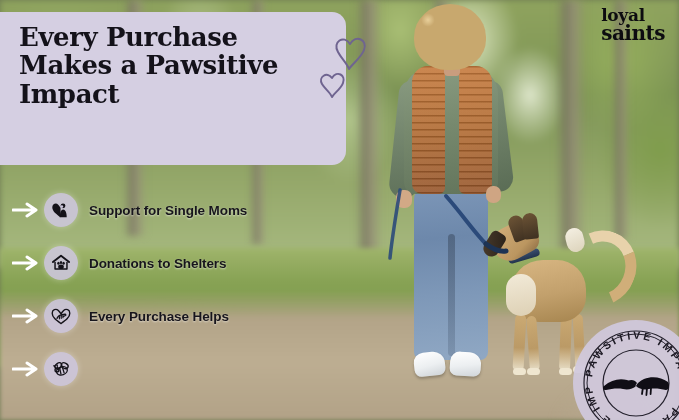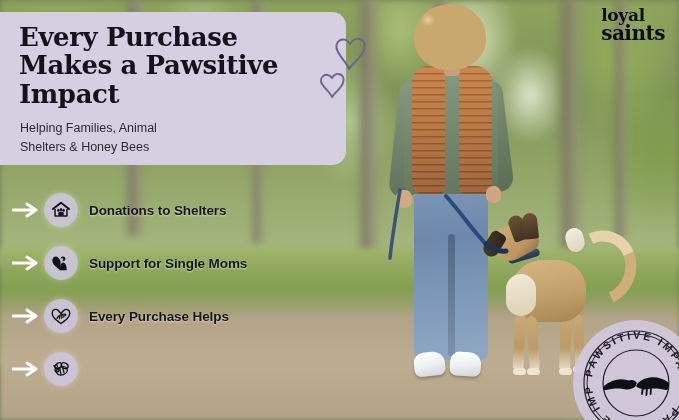--- a/index.html
+++ b/index.html
@@ -394,63 +394,61 @@
     <path d="M446 196 C 462 214, 474 232, 486 244" stroke="#2b4a7a" stroke-width="4" fill="none" stroke-linecap="round"></path>
     <path d="M486 244 C 494 250, 500 252, 506 251" stroke="#1d3354" stroke-width="5" fill="none" stroke-linecap="round"></path>
     <path d="M400 190 C 396 214, 392 238, 390 258" stroke="#2b4a7a" stroke-width="3.5" fill="none" stroke-linecap="round" opacity=".9"></path>
   </svg>
 
   <div class="panel">
     <div class="panel-inner">
       <h1 class="headline">Every Purchase
 Makes a Pawsitive
 Impact</h1>
-      <p class="subhead">Helping Families, Animal
-Shelters &amp; Honey Bees</p>
     </div>
   </div>
 
   <svg class="hearts" viewBox="0 0 64 86">
     <path d="M20 30 C 14 20, 26 12, 32 22 C 38 12, 50 18, 46 28 C 43 36, 34 42, 31 47 C 29 41, 23 36, 20 30 Z" fill="none" stroke="#6f6490" stroke-width="2" stroke-linecap="round" stroke-linejoin="round"></path>
     <path d="M4 62 C 0 55, 9 49, 14 56 C 19 48, 28 53, 25 61 C 23 67, 16 71, 14 75 C 12 70, 7 67, 4 62 Z" fill="none" stroke="#6f6490" stroke-width="2" stroke-linecap="round" stroke-linejoin="round"></path>
   </svg>
 
   <div class="benefits">
+
+    <div class="benefit">
+      <svg class="benefit-arrow" viewBox="0 0 30 20">
+        <path d="M1 10 H22 M15 4 L24 10 L15 16" stroke="#ffffff" stroke-width="3" fill="none" stroke-linecap="round" stroke-linejoin="round"></path>
+      </svg>
+      <div class="benefit-icon">
+        <svg viewBox="0 0 24 24" width="22" height="22">
+          <path d="M11.5 20 C 7 16.5, 2.5 13.5, 2.5 9 C 2.5 5.6, 6.4 3.6, 9 6.2
+                   C 10.2 7.4, 11 8.6, 11.5 9.6 Z" fill="#141219"></path>
+          <circle cx="14.2" cy="7.4" r="2.6" fill="#141219"></circle>
+          <path d="M10.6 20 C 10.6 14.4, 12.2 11.4, 14.4 11.4 C 16.6 11.4, 18.2 14.4, 18.2 20 Z" fill="#141219"></path>
+          <circle cx="12.9" cy="8.2" r="1.5" fill="#cec7de"></circle>
+        </svg>
+      </div>
+      <span class="benefit-label">Support for Single Moms</span>
+    </div>
 
     <div class="benefit">
       <svg class="benefit-arrow" viewBox="0 0 30 20">
         <path d="M1 10 H22 M15 4 L24 10 L15 16" stroke="#ffffff" stroke-width="3" fill="none" stroke-linecap="round" stroke-linejoin="round"></path>
       </svg>
       <div class="benefit-icon">
         <svg viewBox="0 0 24 24" width="22" height="22">
           <path d="M3.2 11 L12 4 L20.8 11" stroke="#141219" stroke-width="2" fill="none" stroke-linecap="round" stroke-linejoin="round"></path>
           <path d="M5.5 11 V18.5 H18.5 V11" stroke="#141219" stroke-width="1.6" fill="none" stroke-linejoin="round"></path>
           <ellipse cx="9.2" cy="12.2" rx="1.3" ry="1.7" fill="#141219"></ellipse>
           <ellipse cx="12" cy="11.5" rx="1.3" ry="1.7" fill="#141219"></ellipse>
           <ellipse cx="14.8" cy="12.2" rx="1.3" ry="1.7" fill="#141219"></ellipse>
           <ellipse cx="12" cy="16" rx="3.1" ry="2.5" fill="#141219"></ellipse>
         </svg>
       </div>
       <span class="benefit-label">Donations to Shelters</span>
-    </div>
-
-    <div class="benefit">
-      <svg class="benefit-arrow" viewBox="0 0 30 20">
-        <path d="M1 10 H22 M15 4 L24 10 L15 16" stroke="#ffffff" stroke-width="3" fill="none" stroke-linecap="round" stroke-linejoin="round"></path>
-      </svg>
-      <div class="benefit-icon">
-        <svg viewBox="0 0 24 24" width="22" height="22">
-          <path d="M11.5 20 C 7 16.5, 2.5 13.5, 2.5 9 C 2.5 5.6, 6.4 3.6, 9 6.2
-                   C 10.2 7.4, 11 8.6, 11.5 9.6 Z" fill="#141219"></path>
-          <circle cx="14.2" cy="7.4" r="2.6" fill="#141219"></circle>
-          <path d="M10.6 20 C 10.6 14.4, 12.2 11.4, 14.4 11.4 C 16.6 11.4, 18.2 14.4, 18.2 20 Z" fill="#141219"></path>
-          <circle cx="12.9" cy="8.2" r="1.5" fill="#cec7de"></circle>
-        </svg>
-      </div>
-      <span class="benefit-label">Support for Single Moms</span>
     </div>
 
     <div class="benefit">
       <svg class="benefit-arrow" viewBox="0 0 30 20">
         <path d="M1 10 H22 M15 4 L24 10 L15 16" stroke="#ffffff" stroke-width="3" fill="none" stroke-linecap="round" stroke-linejoin="round"></path>
       </svg>
       <div class="benefit-icon">
         <svg viewBox="0 0 24 24" width="22" height="22">
           <path d="M12 20.3 C 6.6 16.4, 2.4 13.4, 2.4 8.9 C 2.4 5.4, 6.4 3.3, 9.1 6
                    C 10.3 7.2, 11.4 8.6, 12 9.7 C 12.6 8.6, 13.7 7.2, 14.9 6

